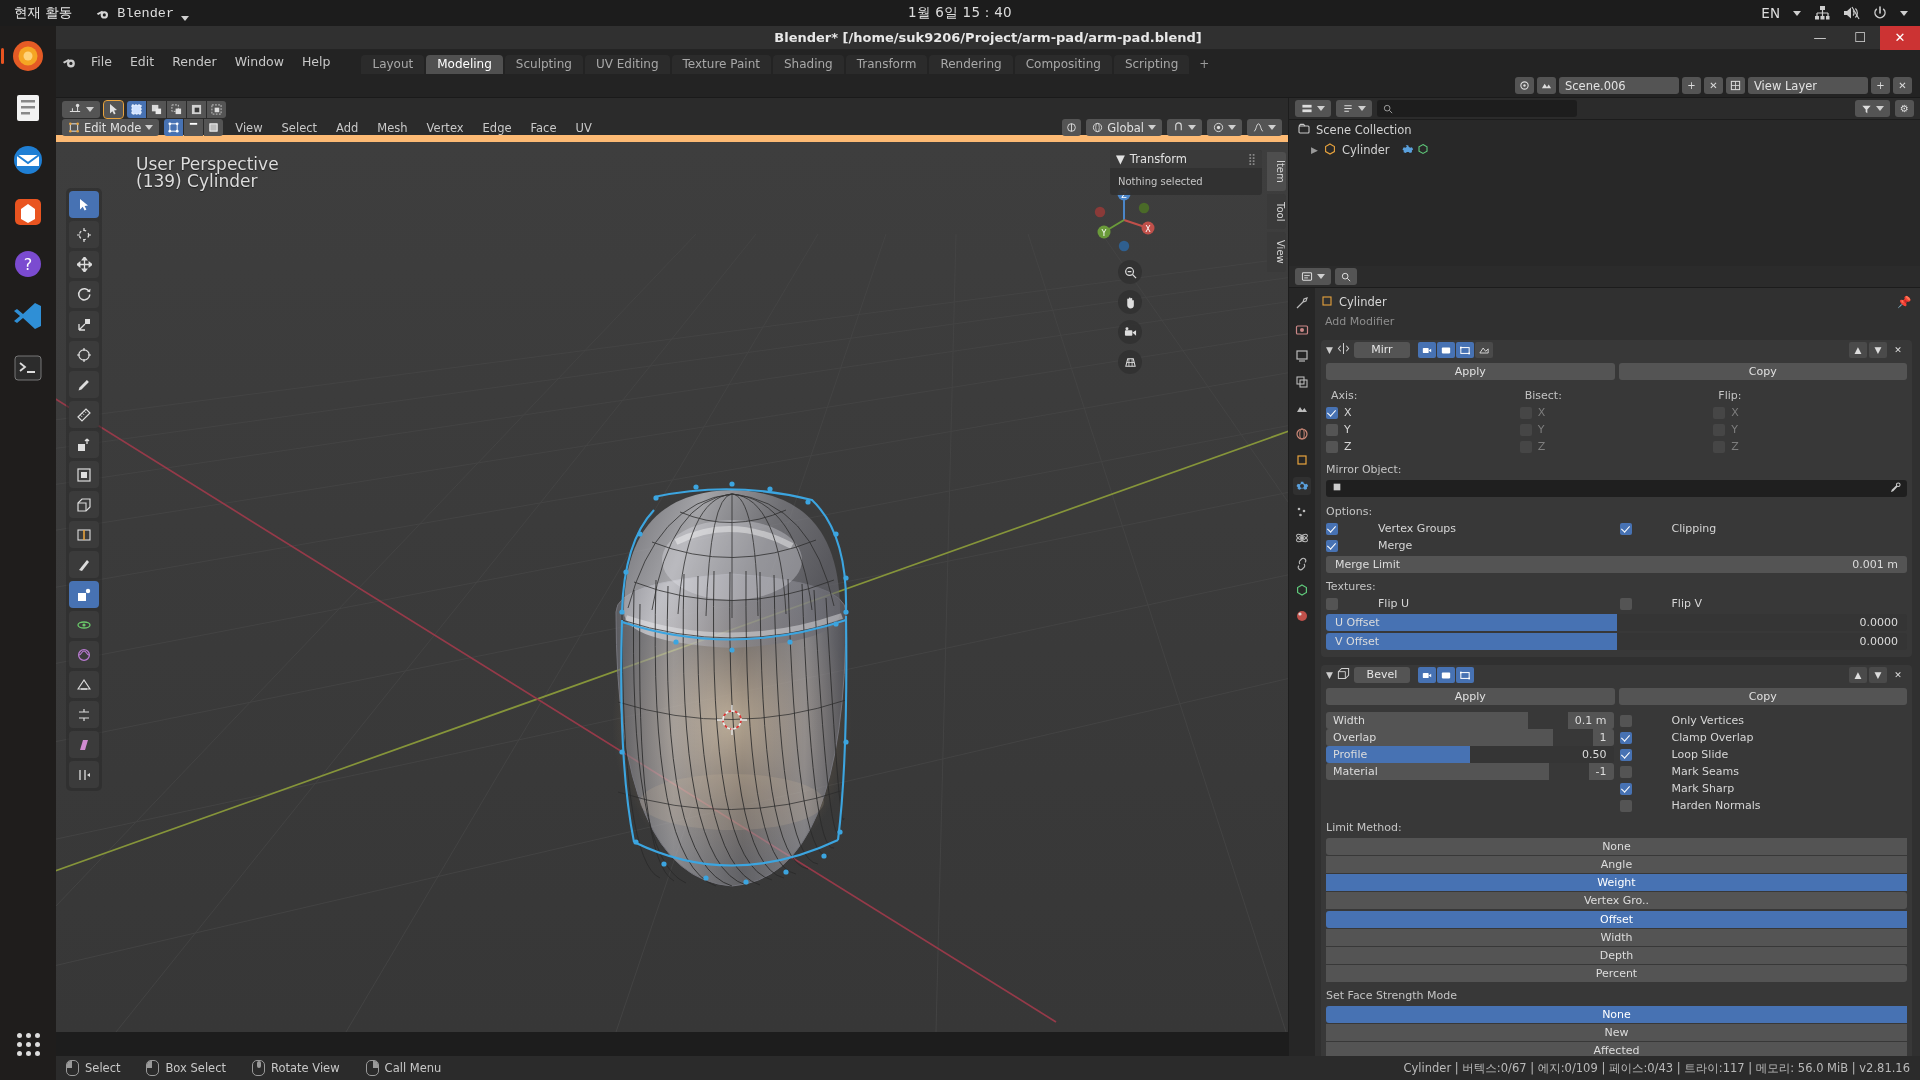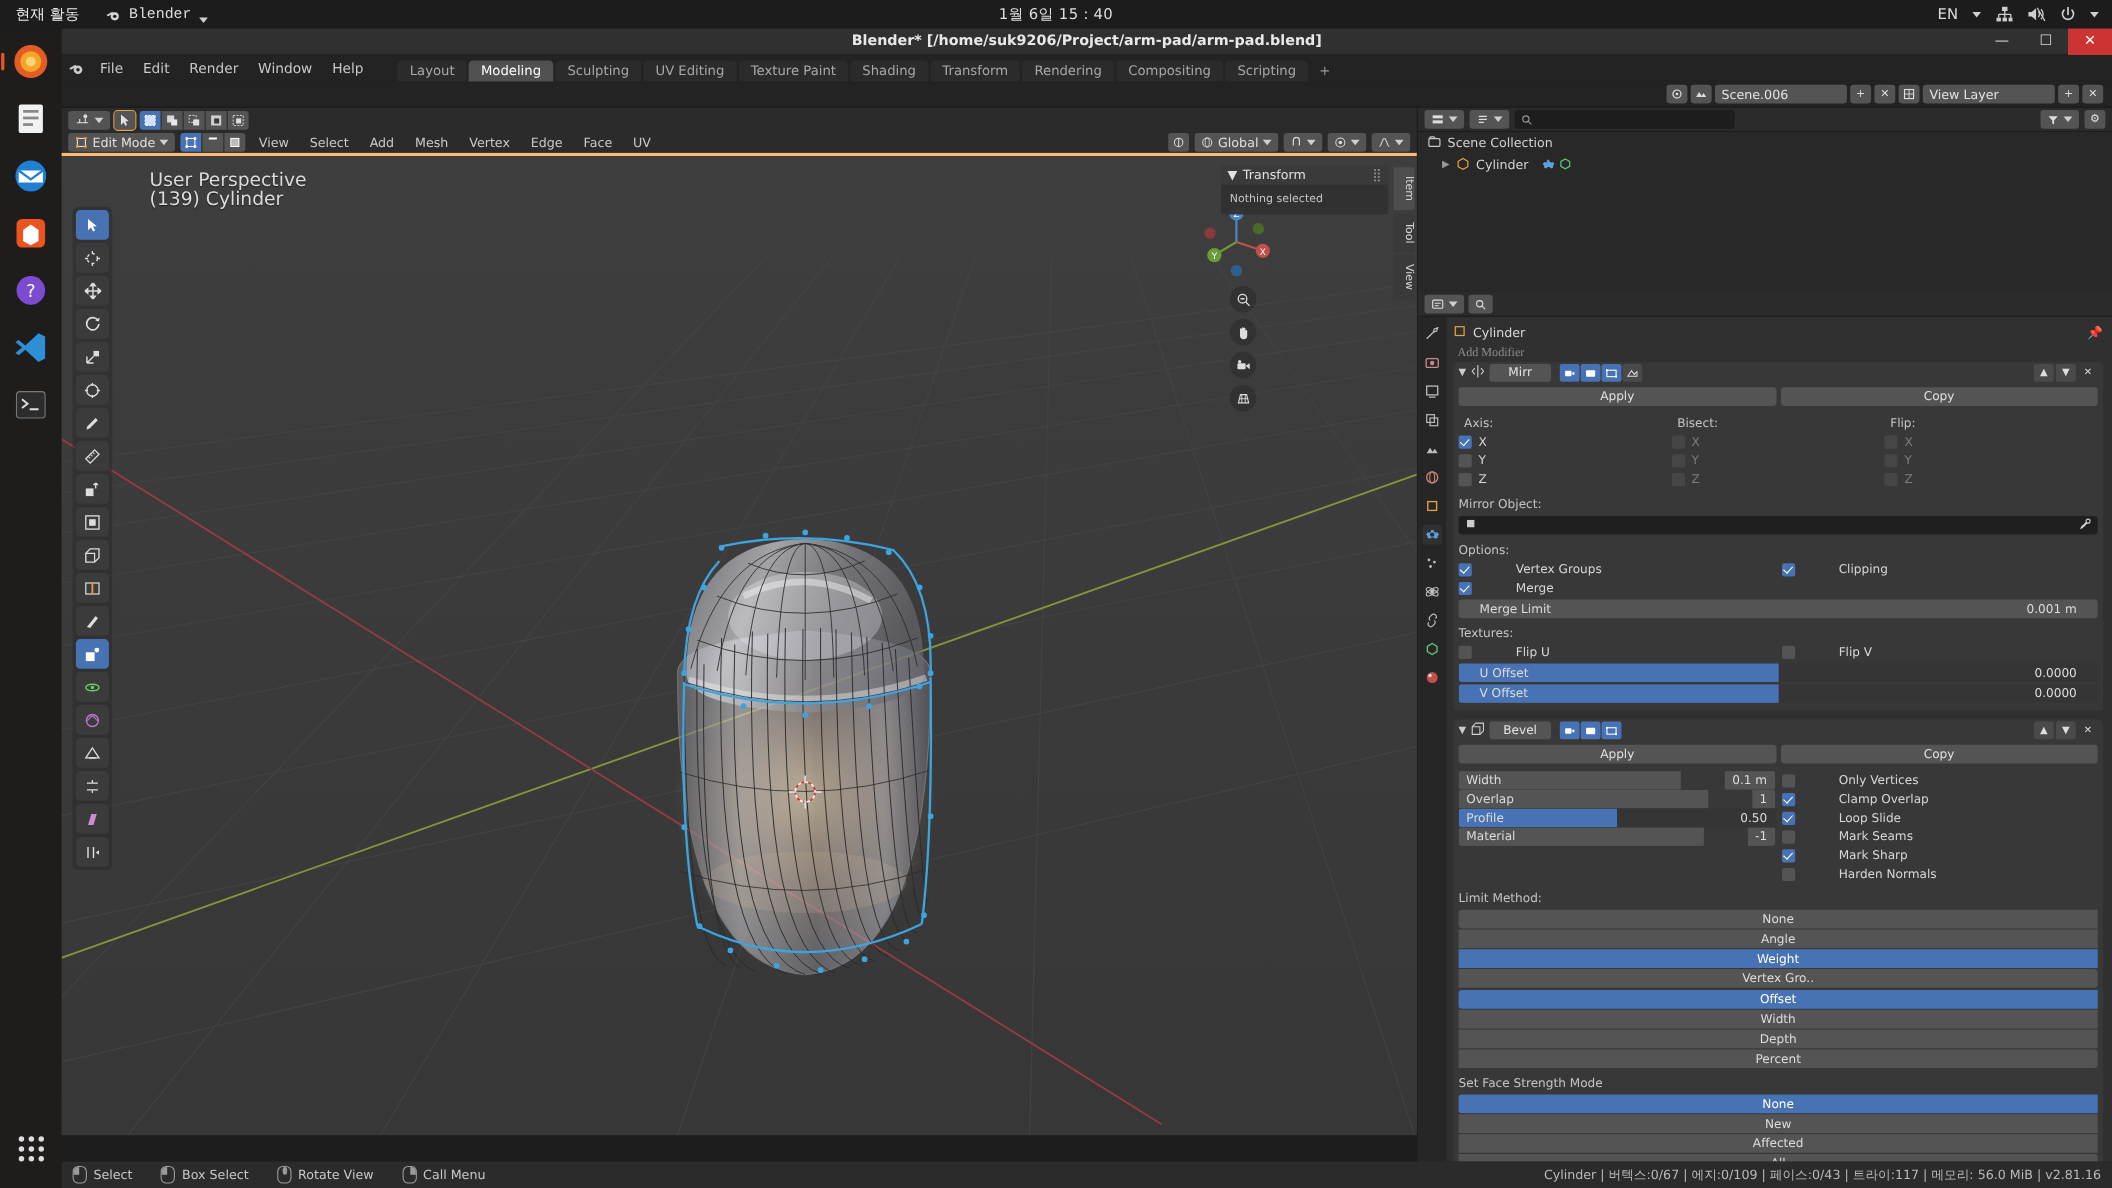--- a/index.html
+++ b/index.html
@@ -63,21 +63,21 @@
   .mini-btn { width:19px;height:17px;background:#545454;border-radius:3px;display:flex;
     align-items:center;justify-content:center;font-size:10px;color:#ddd; }
 
   
   #main { position:absolute; left:0; top:72px; width:1864px; height:958px; }
 
   
   #vp-header { position:absolute; left:0; top:0; width:1232px; height:22px; background:#2b2b2b;
     display:flex; align-items:center; gap:4px; padding:0 6px; }
   #vp-subheader { position:absolute; left:0; top:22px; width:1232px; height:22px; background:#2b2b2b;
-    display:flex; align-items:center; gap:5px; padding:0 6px; border-bottom:3px solid #fdba74; }
+    display:flex; align-items:center; gap:5px; padding:0 6px; border-bottom:7px solid #fdba74; }
   .hbtn { height:17px; background:#545454; border-radius:3px; display:flex; align-items:center;
     padding:0 6px; font-size:11.5px; color:#e0e0e0; gap:4px; }
   .hbtn.flat { background:transparent; color:#c9c9c9; padding:0 7px; }
   .sq { width:19px; height:17px; border-radius:3px; background:#545454; display:flex;
     align-items:center; justify-content:center; }
   .sq.on { background:#4772b3; }
   .sq.sel { outline:1px solid #e8a33d; }
   .grp { display:flex; gap:1px; }
   .grp .sq { border-radius:0; }
   .grp .sq:first-child { border-radius:3px 0 0 3px; }
@@ -156,21 +156,21 @@
   .chk { display:flex; align-items:center; gap:6px; font-size:11px; color:#d6d6d6;
     height:17px; }
   .box { width:12px;height:12px;border-radius:2px;background:#545454; display:inline-block;
     flex:0 0 12px; position:relative; }
   .box.ck { background:#4772b3; }
   .box.ck::after { content:""; position:absolute; left:3px; top:1px; width:4px; height:7px;
     border:solid #fff; border-width:0 1.6px 1.6px 0; transform:rotate(42deg); }
   .box.dim { background:#464646; }
   .lbl-dim { color:#7d7d7d; }
   .valrow { display:flex; height:17px; background:#545454; border-radius:3px; margin:2px 5px;
-    align-items:center; padding:0 19px; font-size:11px; color:#dcdcdc; }
+    align-items:center; padding:0 9px; font-size:11px; color:#dcdcdc; }
   .valrow .rv { margin-left:auto; }
   .valrow.slider { background:#353535; position:relative; overflow:hidden; }
   .valrow.slider .fill { position:absolute; left:0; top:0; bottom:0; background:#4772b3; }
   .valrow.slider span { position:relative; z-index:1; }
   .field { display:flex; height:17px; border-radius:3px; overflow:hidden; font-size:11px; }
   .field .fl { background:#545454; padding:0 7px; line-height:17px; color:#dcdcdc; flex:1; }
   .field .fr { background:#545454; padding:0 7px; line-height:17px; color:#dcdcdc; }
   .textfield { height:17px; background:#1f1f1f; border-radius:3px; margin:2px 5px; display:flex;
     align-items:center; gap:5px; padding:0 6px; font-size:11px; color:#bbb; }
   .segbar { display:flex; gap:1px; margin:2px 5px;flex-direction:column; }
@@ -977,21 +977,21 @@
       <div id="prop-body">
         <div id="prop-breadcrumb">
           <span>
             <svg width="12" height="12" viewBox="0 0 12 12">
                 <rect x="2" y="2" width="8" height="8" fill="none" stroke="#e8a33d" stroke-width="1.1"></rect>
               </svg>
           </span>
           <span>Cylinder</span>
           <span style="margin-left:auto;color:#9a9a9a">📌</span>
         </div>
-        <div style="font-size:11px;color:#8d8d8d;padding-left:4px;margin-bottom:2px;font-family:Liberation Serif, serif;">Add Modifier</div>
+        <div style="font-size:11px;color:#8d8d8d;padding-left:4px;margin-bottom:12px;">Add Modifier</div>
 
         <div class="modbox">
           <div class="mod-head">
             <span style="font-size:9px;color:#ccc">▼</span>
             <span>
               <svg width="13" height="13" viewBox="0 0 14 14">
                   <path d="M7 1v12M4 4L1.5 7 4 10M10 4l2.5 3L10 10" stroke="#cfcfcf" stroke-width="1.1" fill="none"></path>
                 </svg>
             </span>
             <span class="mod-name">Mirr</span>

